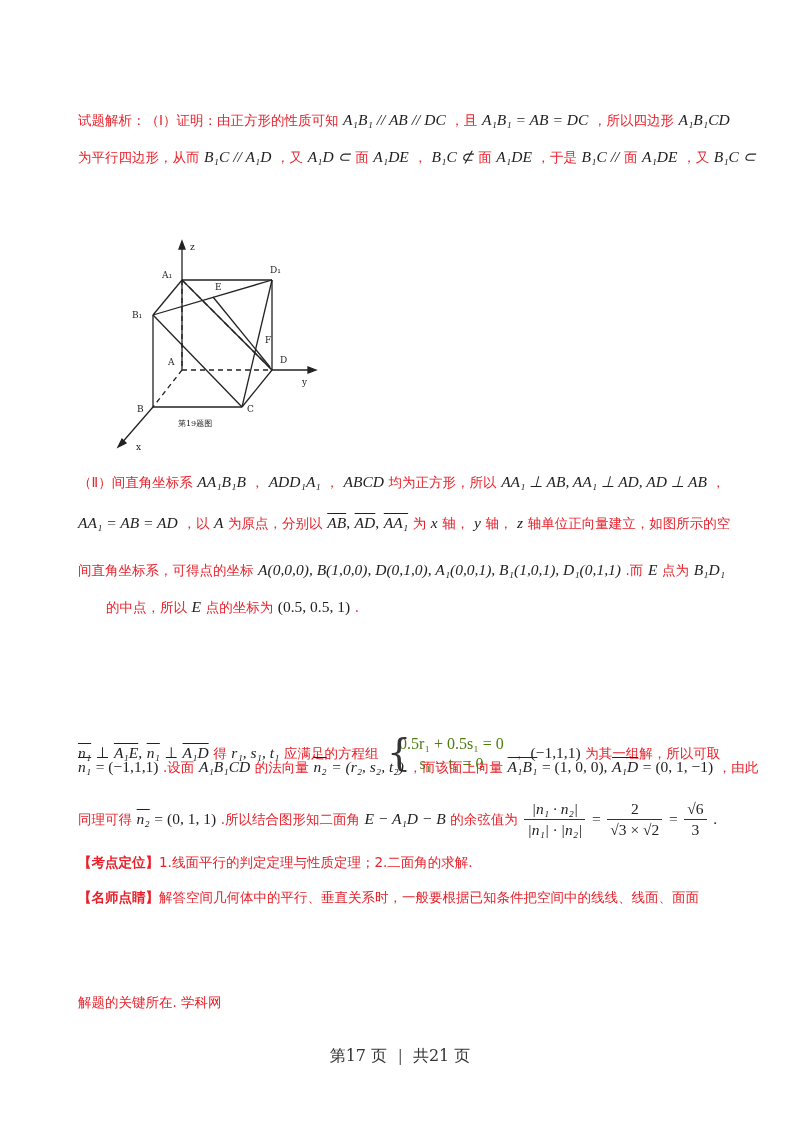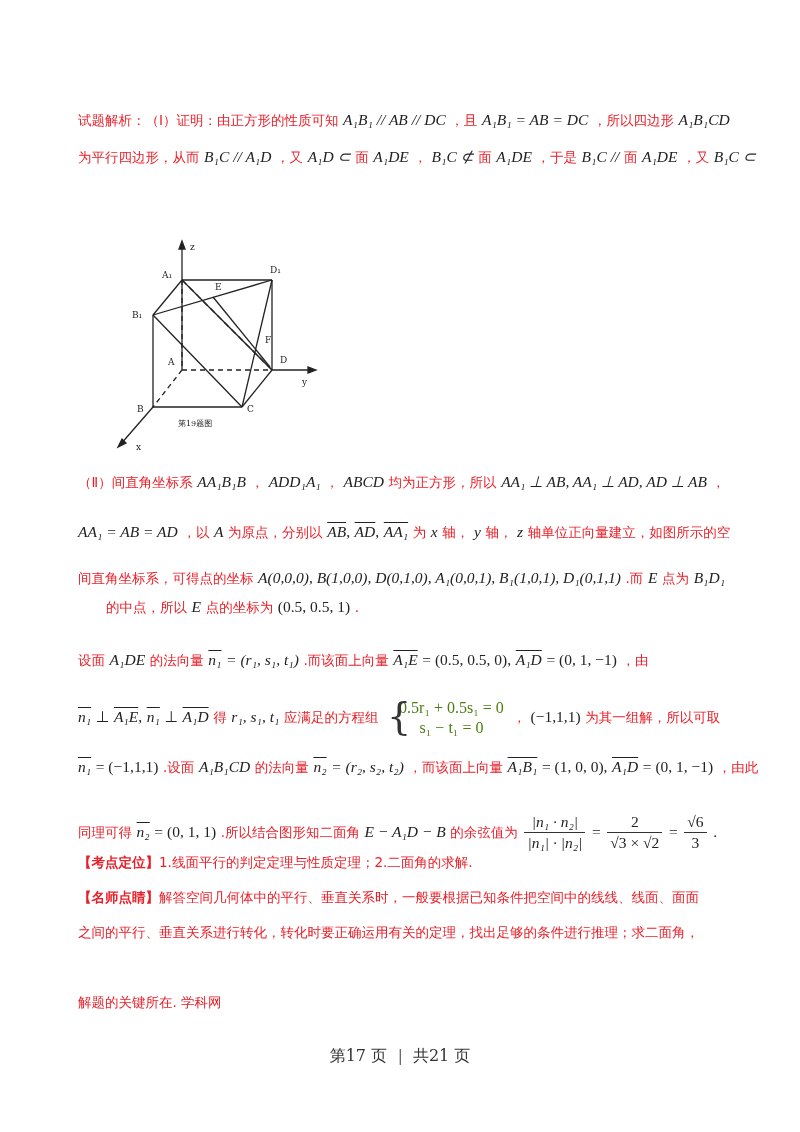--- a/index.html
+++ b/index.html
@@ -5,21 +5,21 @@
   html, body { margin: 0; padding: 0; background: #ffffff; }
   body { width: 800px; height: 1132px; position: relative; overflow: hidden;
          font-family: "DejaVu Serif", serif; }
   .page { position: absolute; left: 0; top: 0; width: 696px; height: 1132px; }
   .line { position: absolute; left: 78px; white-space: nowrap; font-size: 14.5px; line-height: 20px; }
   .cn { color: #e8202a; font-family: "DejaVu Sans", sans-serif; font-size: 13.5px; }
   .m { color: #222; font-family: "Liberation Serif", serif; font-style: italic; font-size: 15.5px; }
   .mn { color: #222; font-family: "Liberation Serif", serif; font-size: 15.5px; }
   .vec { text-decoration: overline; }
   .bold { font-weight: bold; }
-  .frac { display: inline-block; vertical-align: middle; text-align: center; margin: 16px 2px; }
+  .frac { display: inline-block; vertical-align: middle; text-align: center; margin: 3px 2px; }
   .frac .num { display: block; border-bottom: 1px solid #333; padding: 0 3px; }
   .frac .den { display: block; padding: 0 3px; }
   .sys { display: inline-block; vertical-align: middle; position: relative; padding-left: 12px; margin: 0 4px; }
   .sys .brace { position: absolute; left: 0; top: -4px; font-size: 38px; line-height: 44px; color: #333; font-family: "DejaVu Serif", serif; }
   .sys .row { display: block; line-height: 20px; color: #4d7c0f; font-family: "Liberation Serif", serif; font-size: 16px; text-align: center; }
   .footer { position: absolute; top: 1046px; left: 0; width: 800px; text-align: center; font-size: 16px;
             color: #333; font-family: "DejaVu Serif", serif; }
   .figure { position: absolute; left: 110px; top: 235px; width: 220px; height: 220px; }
   .figure svg { width: 220px; height: 220px; }
 </style>
@@ -109,66 +109,53 @@
     <span class="cn">（Ⅱ）间直角坐标系</span>
     <span class="m">AA₁B₁B</span>
     <span class="cn">，</span>
     <span class="m">ADD₁A₁</span>
     <span class="cn">，</span>
     <span class="m">ABCD</span>
     <span class="cn">均为正方形，所以</span>
     <span class="m">AA₁ ⊥ AB, AA₁ ⊥ AD, AD ⊥ AB</span>
     <span class="cn">，</span>
   </div>
-  <div class="line" style="top:513px;margin-top:9px;">
+  <div class="line" style="top:513px;">
     <span class="m">AA₁ = AB = AD</span>
     <span class="cn">，以</span>
     <span class="m">A</span>
     <span class="cn">为原点，分别以</span>
     <span class="m vec">AB</span><span class="mn">,</span>
     <span class="m vec">AD</span><span class="mn">,</span>
     <span class="m vec">AA₁</span>
     <span class="cn">为</span>
     <span class="m">x</span>
     <span class="cn">轴，</span>
     <span class="m">y</span>
     <span class="cn">轴，</span>
     <span class="m">z</span>
     <span class="cn">轴单位正向量建立，如图所示的空</span>
   </div>
-  <div class="line" style="top:560px;margin-top:8px;">
+  <div class="line" style="top:560px;">
     <span class="cn">间直角坐标系，可得点的坐标</span>
     <span class="m">A(0,0,0), B(1,0,0), D(0,1,0), A₁(0,0,1), B₁(1,0,1), D₁(0,1,1)</span>
     <span class="cn">.而</span>
     <span class="m">E</span>
     <span class="cn">点为</span>
     <span class="m">B₁D₁</span>
   </div>
   <div class="line" style="top:597px;margin-left:28px;">
     <span class="cn">的中点，所以</span>
     <span class="m">E</span>
     <span class="cn">点的坐标为</span>
     <span class="mn">(0.5, 0.5, 1)</span>
     <span class="cn">.</span>
   </div>
 
-  <div class="line" style="top:650px;">
-    <span class="cn">设面</span>
-    <span class="m">A₁DE</span>
-    <span class="cn">的法向量</span>
-    <span class="m vec">n₁</span>
-    <span class="m">= (r₁, s₁, t₁)</span>
-    <span class="cn">.而该面上向量</span>
-    <span class="m vec">A₁E</span>
-    <span class="mn">= (0.5, 0.5, 0),</span>
-    <span class="m vec">A₁D</span>
-    <span class="mn">= (0, 1, −1)</span>
-    <span class="cn">，由</span>
-  </div>
-  <div class="line" style="top:698px;">
+  <div class="line" style="top:734px;">
     <span class="m vec">n₁</span>
     <span class="mn">⊥</span>
     <span class="m vec">A₁E</span><span class="mn">,</span>
     <span class="m vec">n₁</span>
     <span class="mn">⊥</span>
     <span class="m vec">A₁D</span>
     <span class="cn">得</span>
     <span class="m">r₁, s₁, t₁</span>
     <span class="cn">应满足的方程组</span>
     <span class="sys">
@@ -218,21 +205,18 @@
     </span>
     <span class="mn">.</span>
   </div>
 
   <div class="line" style="top:852px;">
     <span class="cn bold">【考点定位】</span><span class="cn">1.线面平行的判定定理与性质定理；2.二面角的求解.</span>
   </div>
   <div class="line" style="top:887px;">
     <span class="cn bold">【名师点睛】</span><span class="cn">解答空间几何体中的平行、垂直关系时，一般要根据已知条件把空间中的线线、线面、面面</span>
   </div>
-  <div class="line" style="top:922px;">
-    <span class="cn">之间的平行、垂直关系进行转化，转化时要正确运用有关的定理，找出足够的条件进行推理；求二面角，</span>
-  </div>
   <div class="line" style="top:992px;">
     <span class="cn">解题的关键所在. 学科网</span>
   </div>
 
   <div class="footer">第17 页 ｜ 共21 页</div>
 </div>
 
 </body></html>

